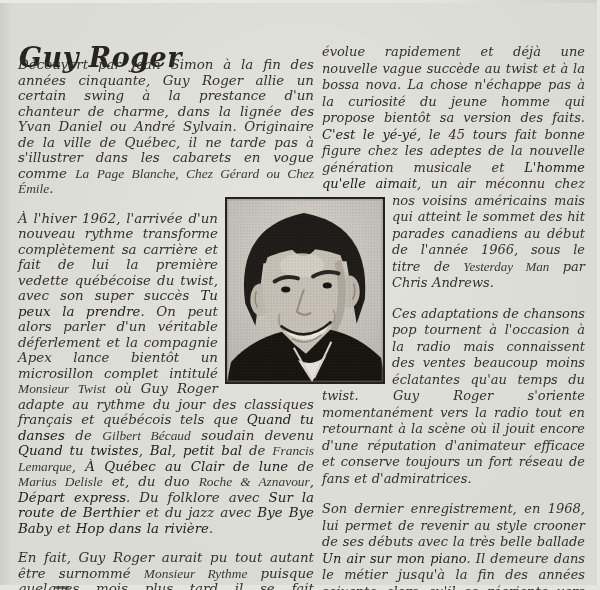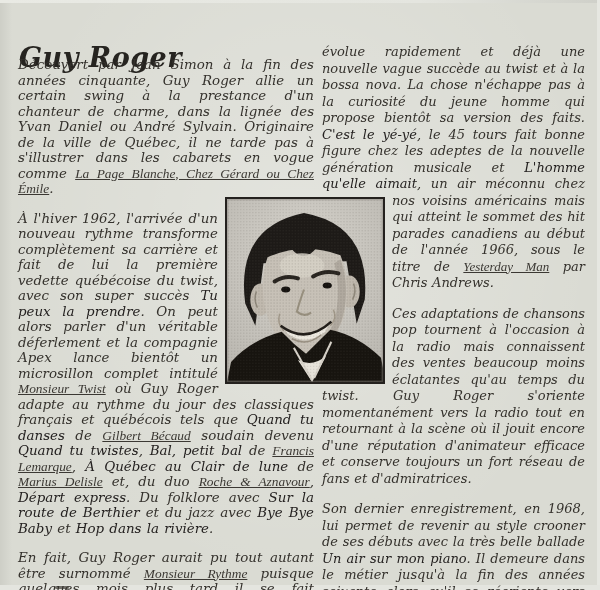--- a/index.html
+++ b/index.html
@@ -60,21 +60,21 @@
     left: 322px; top: 44px; width: 263px;
     font-size: 13px; line-height: 16.5px; word-spacing: 0.5px;
   }
   .col p { margin: 0 0 14px 0; }
   .push-r { float: right; width: 0; height: 136px; }
   .intrude-r { float: right; clear: right; width: 96px; height: 202px; }
   .push-l { float: left; width: 0; height: 150px; }
   .intrude-l { float: left; clear: left; width: 70px; height: 193px; }
   .s-n { }
   .s-b { font-weight: normal; color: #242120; }
-  .s-i { font-family: "Liberation Serif", serif; font-style: italic; color: #3b3833; text-decoration: underline; }
+  .s-i { font-family: "Liberation Serif", serif; font-style: italic; color: #3b3833; }
   .photo {
     position: absolute; left: 225px; top: 197px;
     width: 160px; height: 187px;
     border: 2px solid var(--frame);
     background: var(--photo_bg);
     overflow: hidden;
   }
   .photo svg { display: block; width: 100%; height: 100%; }
 </style>
 </head>

